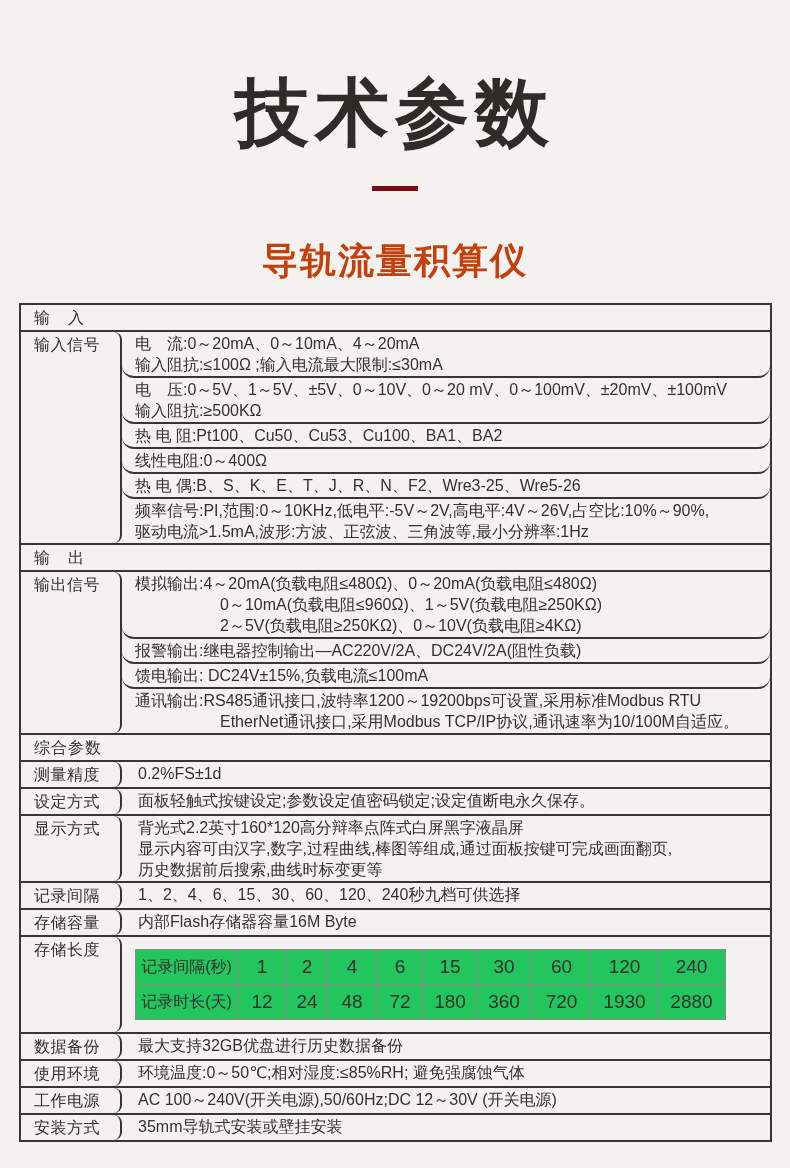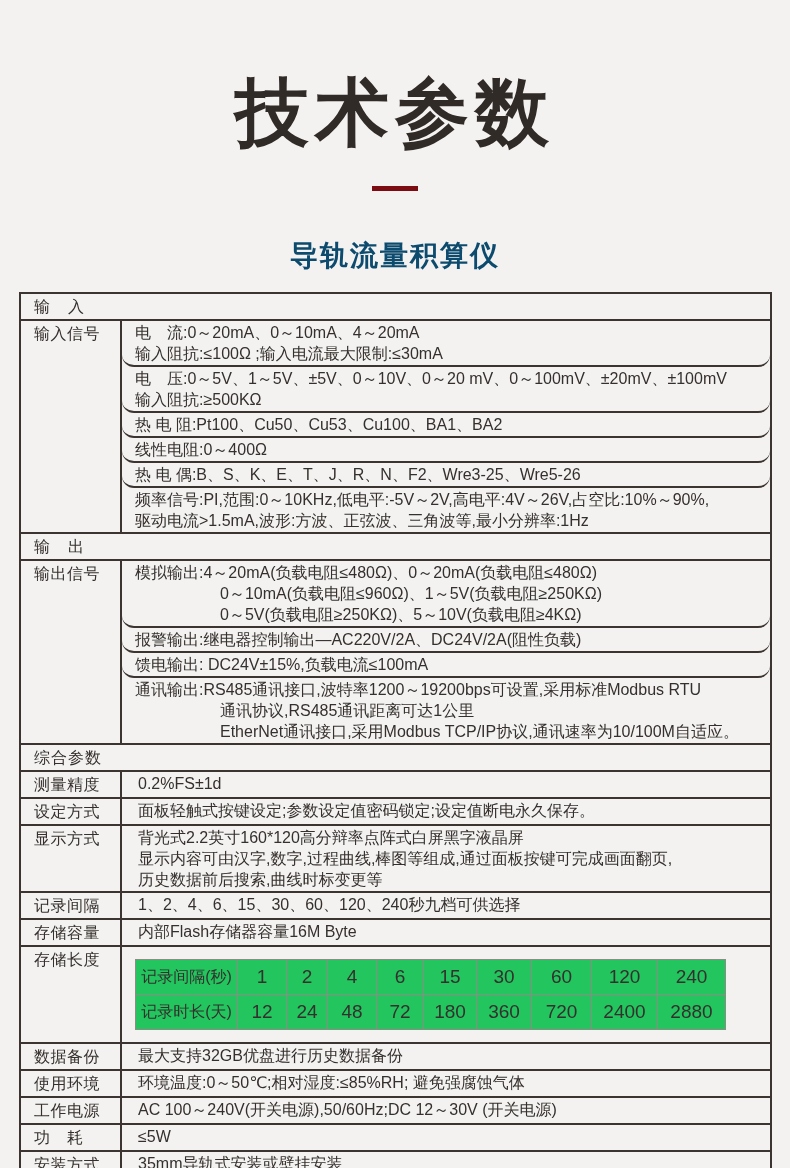--- a/index.html
+++ b/index.html
@@ -23,44 +23,45 @@
     line-height:1.05;
   }
   .title-underline {
     width:46px; height:5px;
     background:#7c0c11;
     margin:34px auto 0 auto;
   }
   .subtitle {
     margin-top:46px;
     text-align:center;
-    font-size:28px;
+    font-size:36px;
     font-weight:700;
     letter-spacing:2px;
-    color:#0c4a6e;
+    color:#c2410c;
   }
 
   .spec-table {
     margin:17px 18px 0 19px;
     border:2px solid #3b3431;
     font-size:16px;
     font-weight:500;
     line-height:21px;
   }
   .trow { border-bottom:2px solid #3b3431; }
   .trow:last-child { border-bottom:none; }
 
   .sec-row { padding:2px 0 2px 13px; letter-spacing:1px; }
 
   .flex-row { display:flex; align-items:stretch; }
   .label-cell {
     flex:0 0 101px;
     border-right:2px solid #3b3431;
     padding:2px 2px 2px 13px;
     letter-spacing:0.5px;
+    border-radius:8px;
   }
   .content-cell { flex:1 1 auto; min-width:0; }
 
   .subrow { border-bottom:2px solid #3b3431; padding:1px 0 1px 13px;border-radius:12px; }
   .subrow:last-child { border-bottom:none; }
   .simple-pad { padding:1px 0 1px 16px; }
 
   .line { white-space:nowrap; overflow:hidden; }
   .line.indent { padding-left:85px; }
 
@@ -123,31 +124,30 @@
     </div>
 
     <div class="trow sec-row">输　出</div>
 
     <div class="trow flex-row">
       <div class="label-cell">输出信号</div>
       <div class="content-cell">
         <div class="subrow">
           <div class="line">模拟输出:4～20mA(负载电阻≤480Ω)、0～20mA(负载电阻≤480Ω)</div>
           <div class="line indent">0～10mA(负载电阻≤960Ω)、1～5V(负载电阻≥250KΩ)</div>
-          <div class="line indent">0～5V(负载电阻≥250KΩ)、5～10V(负载电阻≥4KΩ)</div>
+          <div class="line indent">2～5V(负载电阻≥250KΩ)、0～10V(负载电阻≥4KΩ)</div>
         </div>
         <div class="subrow">
           <div class="line">报警输出:继电器控制输出—AC220V/2A、DC24V/2A(阻性负载)</div>
         </div>
         <div class="subrow">
           <div class="line">馈电输出: DC24V±15%,负载电流≤100mA</div>
         </div>
         <div class="subrow">
           <div class="line">通讯输出:RS485通讯接口,波特率1200～19200bps可设置,采用标准Modbus RTU</div>
-          <div class="line indent">通讯协议,RS485通讯距离可达1公里</div>
           <div class="line indent">EtherNet通讯接口,采用Modbus TCP/IP协议,通讯速率为10/100M自适应。</div>
         </div>
       </div>
     </div>
 
     <div class="trow sec-row">综合参数</div>
 
     <div class="trow flex-row">
       <div class="label-cell">测量精度</div>
       <div class="content-cell simple-pad">
@@ -216,21 +216,21 @@
           </tr>
           <tr>
             <td>记录时长(天)</td>
             <td class="num">12</td>
             <td class="num">24</td>
             <td class="num">48</td>
             <td class="num">72</td>
             <td class="num">180</td>
             <td class="num">360</td>
             <td class="num">720</td>
-            <td class="num">2400</td>
+            <td class="num">1930</td>
             <td class="num">2880</td>
           </tr>
         </tbody>
           </table>
       </div>
     </div>
 
     <div class="trow flex-row">
       <div class="label-cell">数据备份</div>
       <div class="content-cell simple-pad">
@@ -245,26 +245,20 @@
       </div>
     </div>
 
     <div class="trow flex-row">
       <div class="label-cell">工作电源</div>
       <div class="content-cell simple-pad">
         <div class="line">AC 100～240V(开关电源),50/60Hz;DC 12～30V (开关电源)</div>
       </div>
     </div>
 
-    <div class="trow flex-row">
-      <div class="label-cell">功　耗</div>
-      <div class="content-cell simple-pad">
-        <div class="line">≤5W</div>
-      </div>
-    </div>
 
     <div class="trow flex-row">
       <div class="label-cell">安装方式</div>
       <div class="content-cell simple-pad">
         <div class="line">35mm导轨式安装或壁挂安装</div>
       </div>
     </div>
 
   </div>
 </div>

